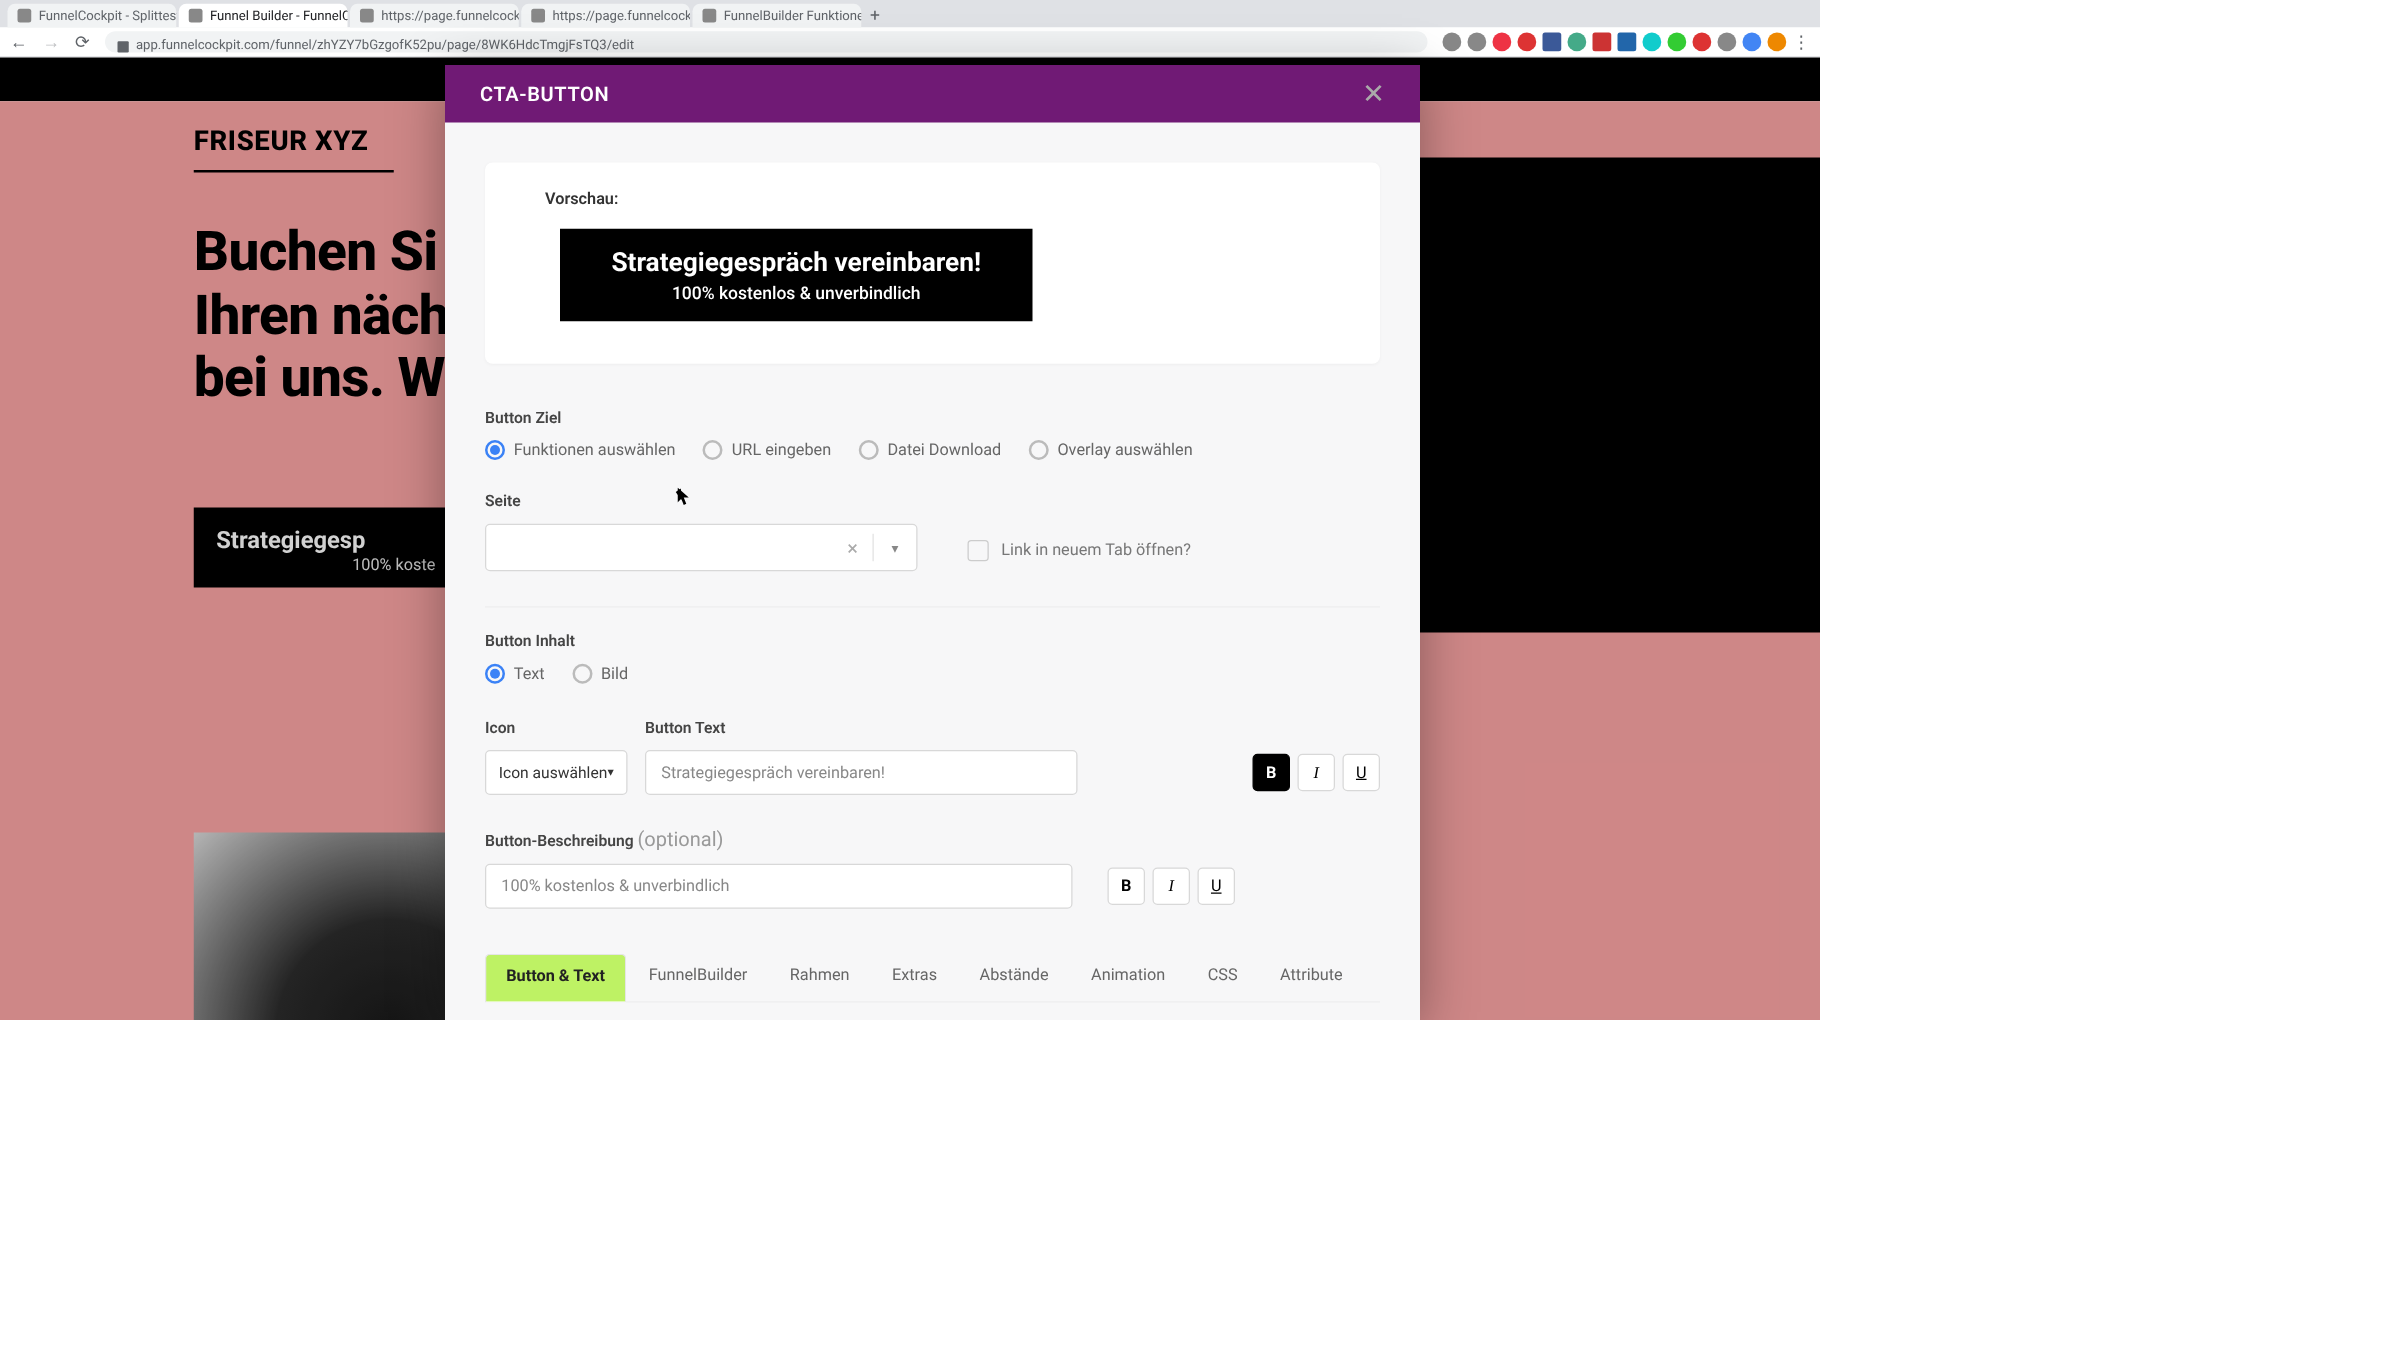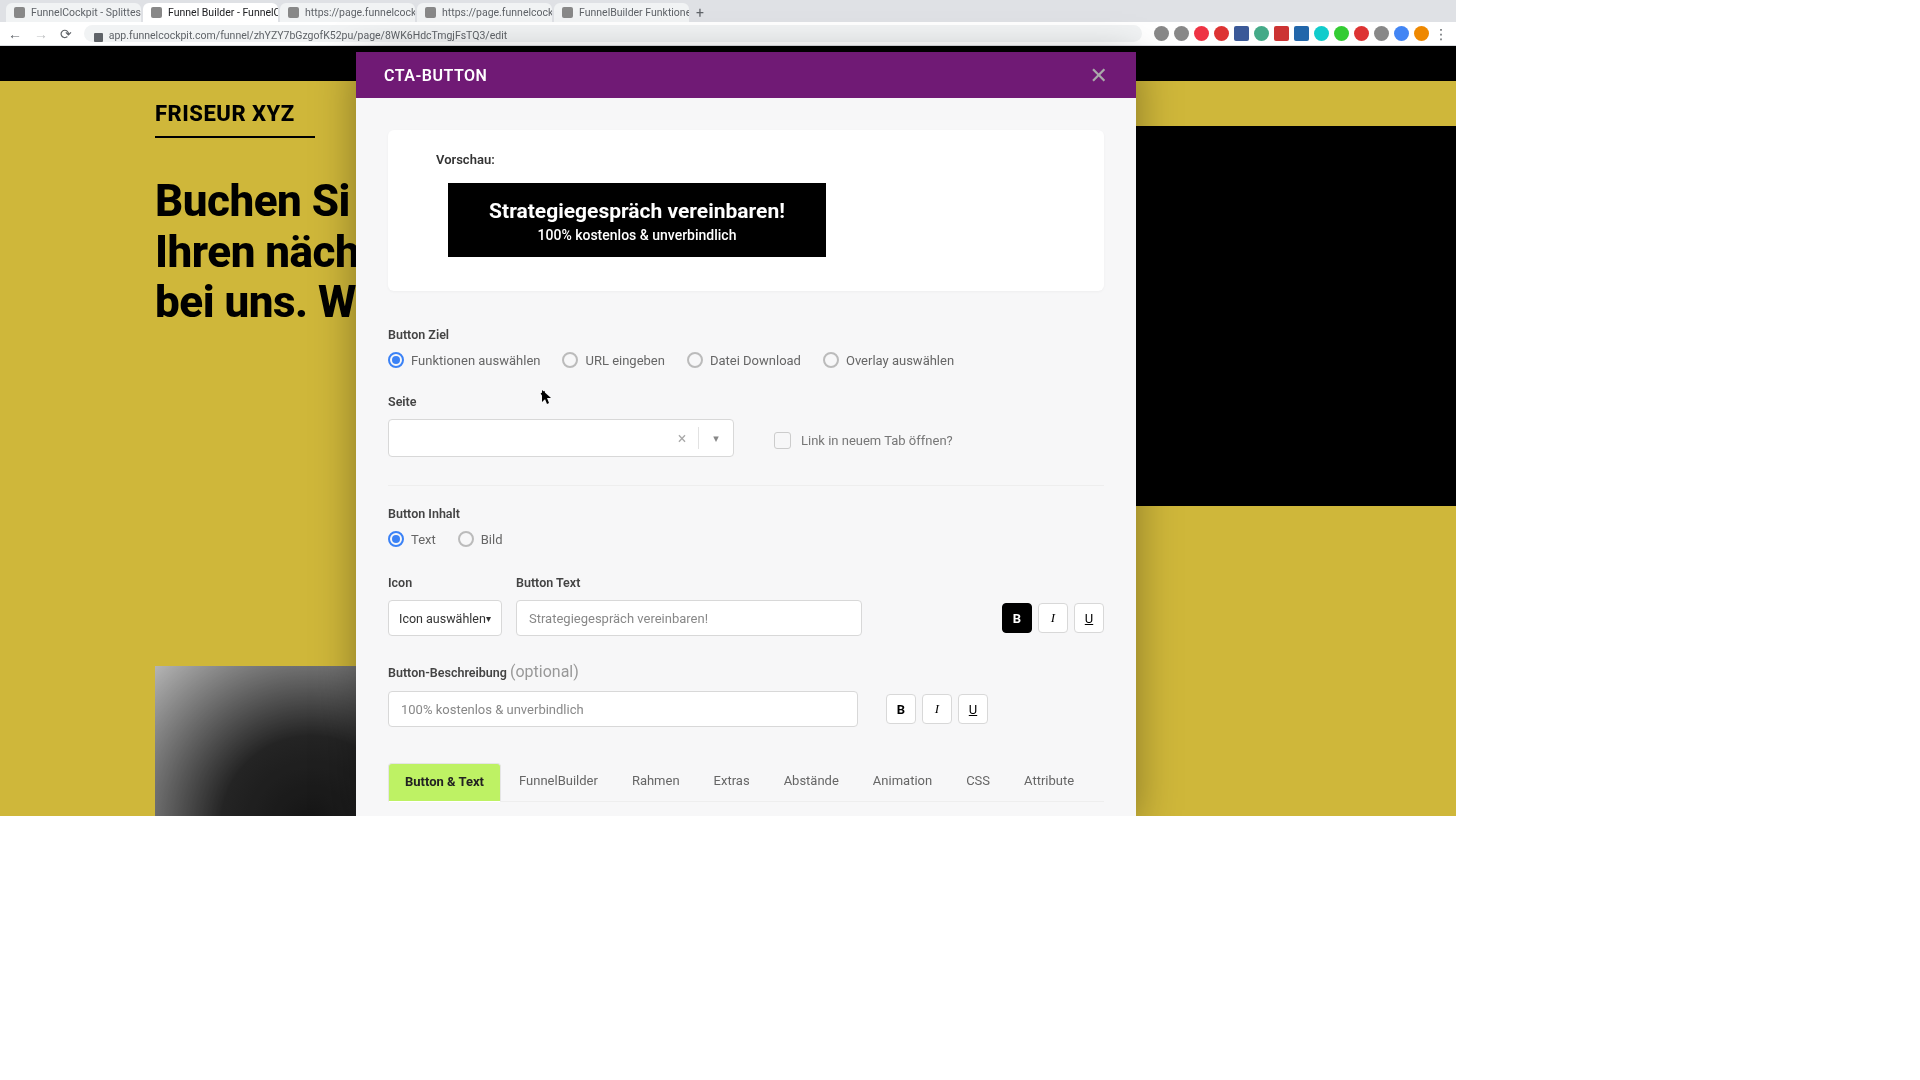--- a/index.html
+++ b/index.html
@@ -16,21 +16,21 @@
   .omni { flex: 1; height: 17px; background: #f1f3f4; border-radius: 9px; display: flex; align-items: flex-end; padding: 0 10px; gap: 6px; font-size: 10.5px; color: #5f6368; }
   .lock { width: 9px; height: 9px; background: #5f6368; border-radius: 1px; position: relative; }
   .extbar { display: flex; gap: 5px; align-items: center; }
   .ext { width: 15px; height: 15px; border-radius: 50%; }
   .viewport { position: relative; width: 1456px; height: 770px; }
 
   
   .blackbar { position: absolute; top: 0; left: 0; right: 0; height: 35px; background: #000; }
 
   
-  .bgpage { position: absolute; top: 35px; left: 0; right: 0; bottom: 0; background: #fde047; }
+  .bgpage { position: absolute; top: 35px; left: 0; right: 0; bottom: 0; background: #fca5a5; }
   .bgoverlay { position: absolute; inset: 0; background: rgba(0,0,0,0.18); }
   .bgcontent { position: absolute; top: 0; left: 155px; width: 380px; }
   .bglogo { font-size: 22px; font-weight: 800; letter-spacing: 0.5px; color: #000; padding: 20px 0 10px; border-bottom: 2px solid #000; width: 160px; }
   .bghead { font-size: 44px; font-weight: 800; line-height: 1.15; color: #000; margin-top: 38px; letter-spacing: -0.5px; }
   .bgbtn { margin-top: 78px; width: 320px; background: #000; color: #fff; padding: 14px 18px 10px; }
   .bgbtn .t1 { font-size: 19px; font-weight: 700; }
   .bgbtn .t2 { font-size: 13px; opacity: 0.9; margin-top: 2px; text-align: center; }
   .bgvideo { position: absolute; top: 45px; right: 0; width: 320px; height: 380px; background: #000; }
   .bgimg { position: absolute; top: 585px; left: 155px; width: 260px; height: 200px; background: radial-gradient(circle at 60% 80%, #1a1a1a 0%, #2c2c2c 40%, #ddd 100%); }
 
@@ -148,20 +148,24 @@
 </div>
 
 <div class="viewport">
   <div class="blackbar"></div>
   <div class="bgpage">
     <div class="bgcontent">
       <div class="bglogo">FRISEUR XYZ</div>
       <div class="bghead" style="white-space:pre-line">Buchen Si
 Ihren näch
 bei uns. W</div>
+      <div class="bgbtn">
+        <div class="t1">Strategiegesp</div>
+        <div class="t2">100% koste</div>
+      </div>
     </div>
     <div class="bgvideo"></div>
     <div class="bgimg"></div>
     <div class="bgoverlay"></div>
   </div>
 
   <div class="modal">
     <div class="mhead">
       <span class="mtitle">CTA-BUTTON</span>
       <span class="mclose">✕</span>

